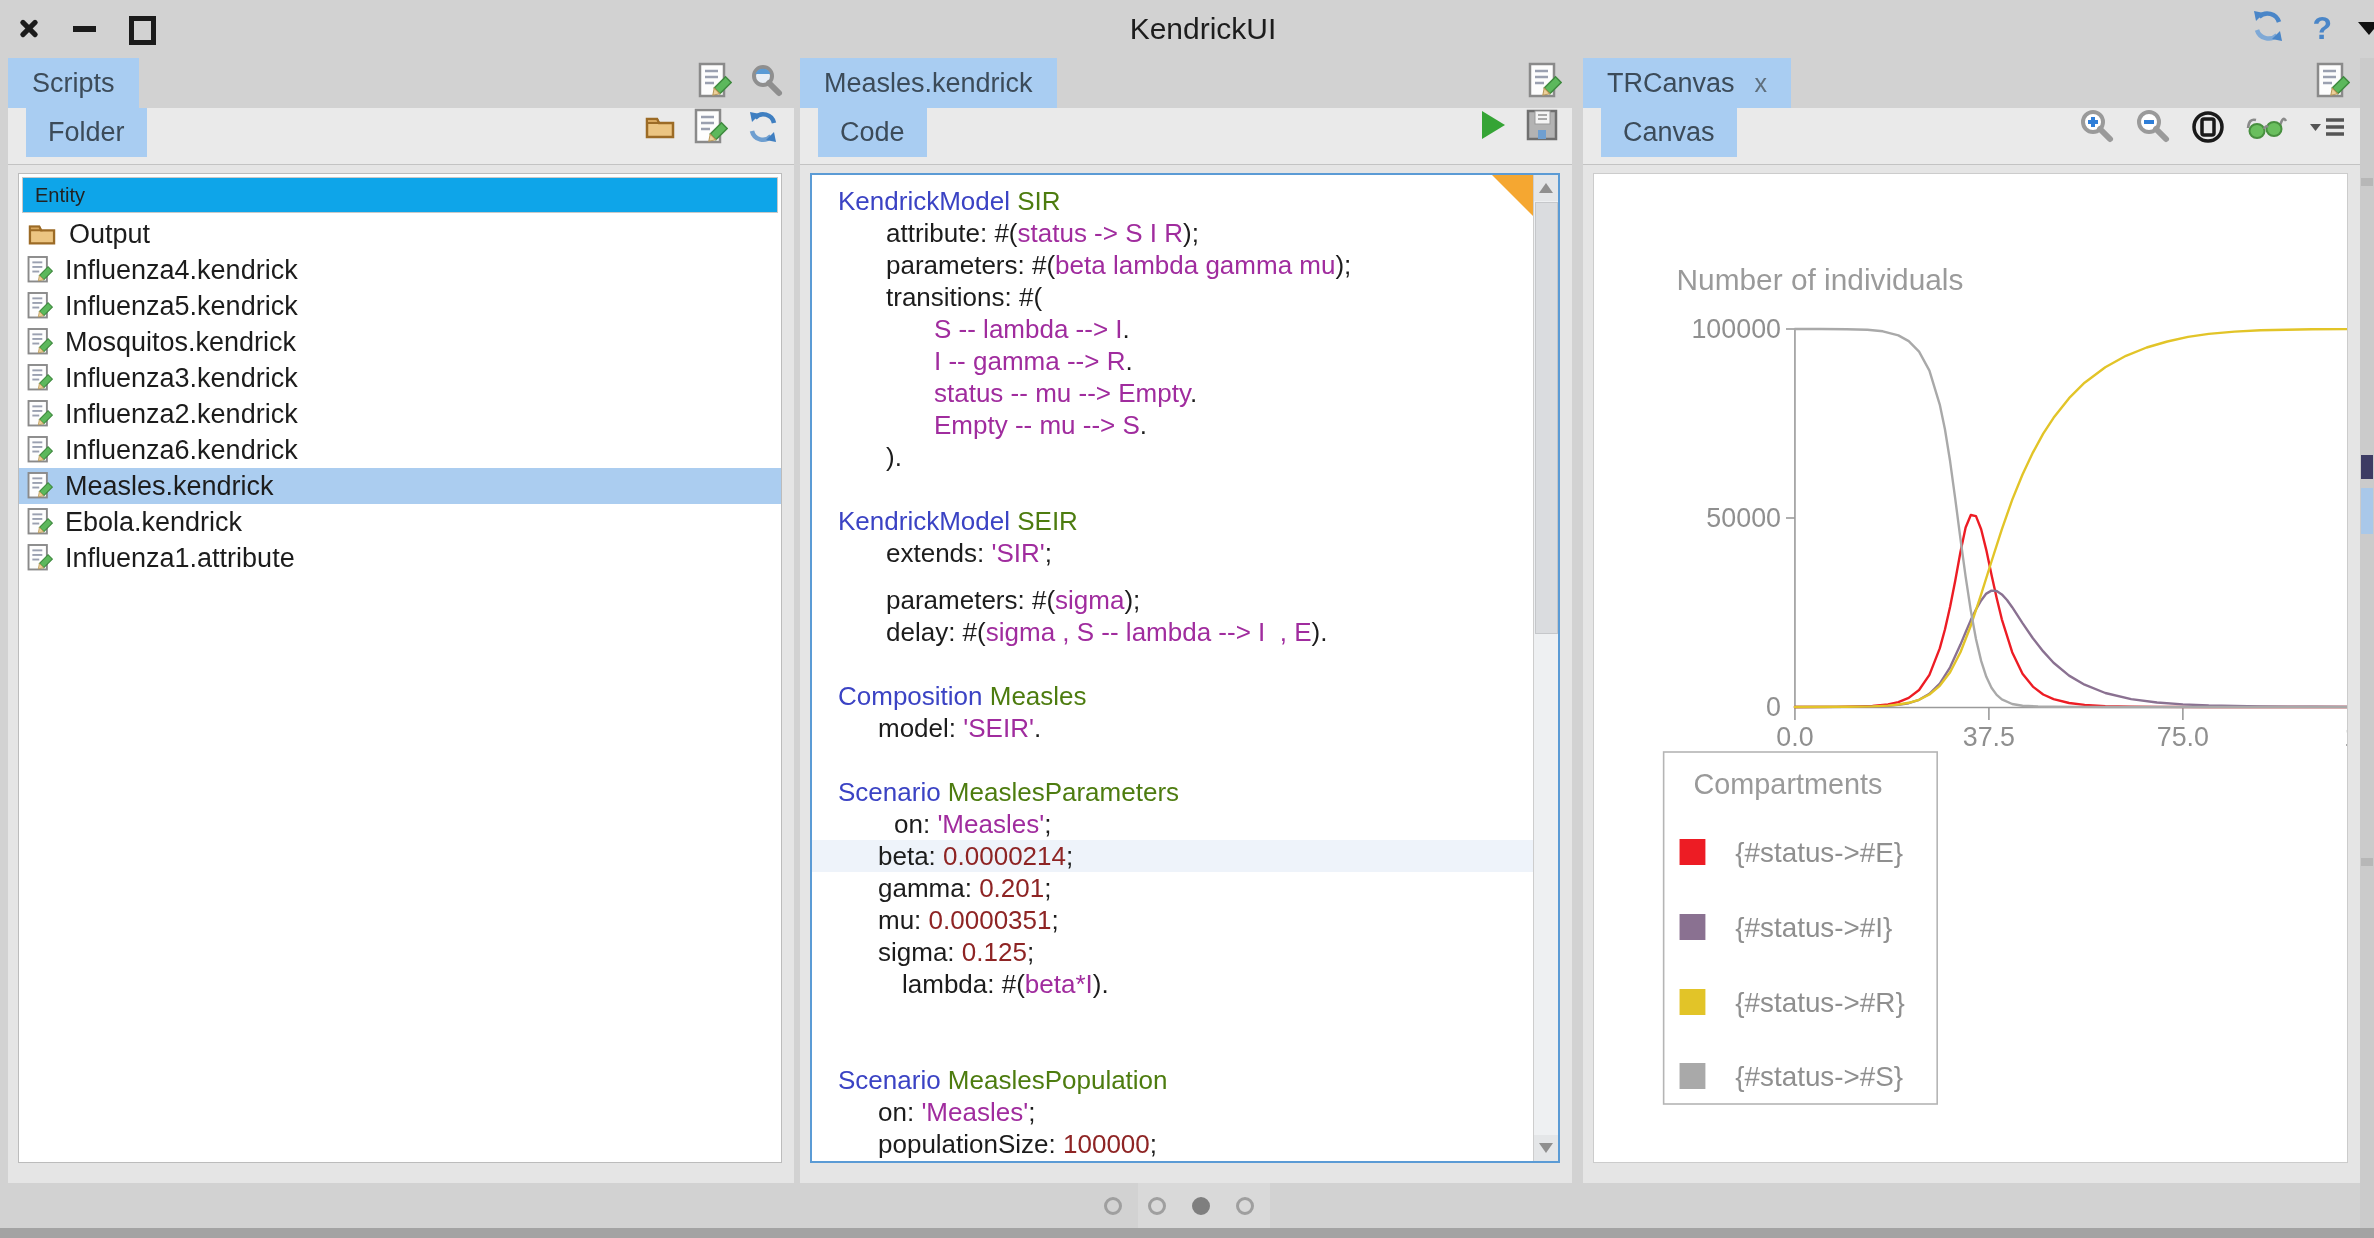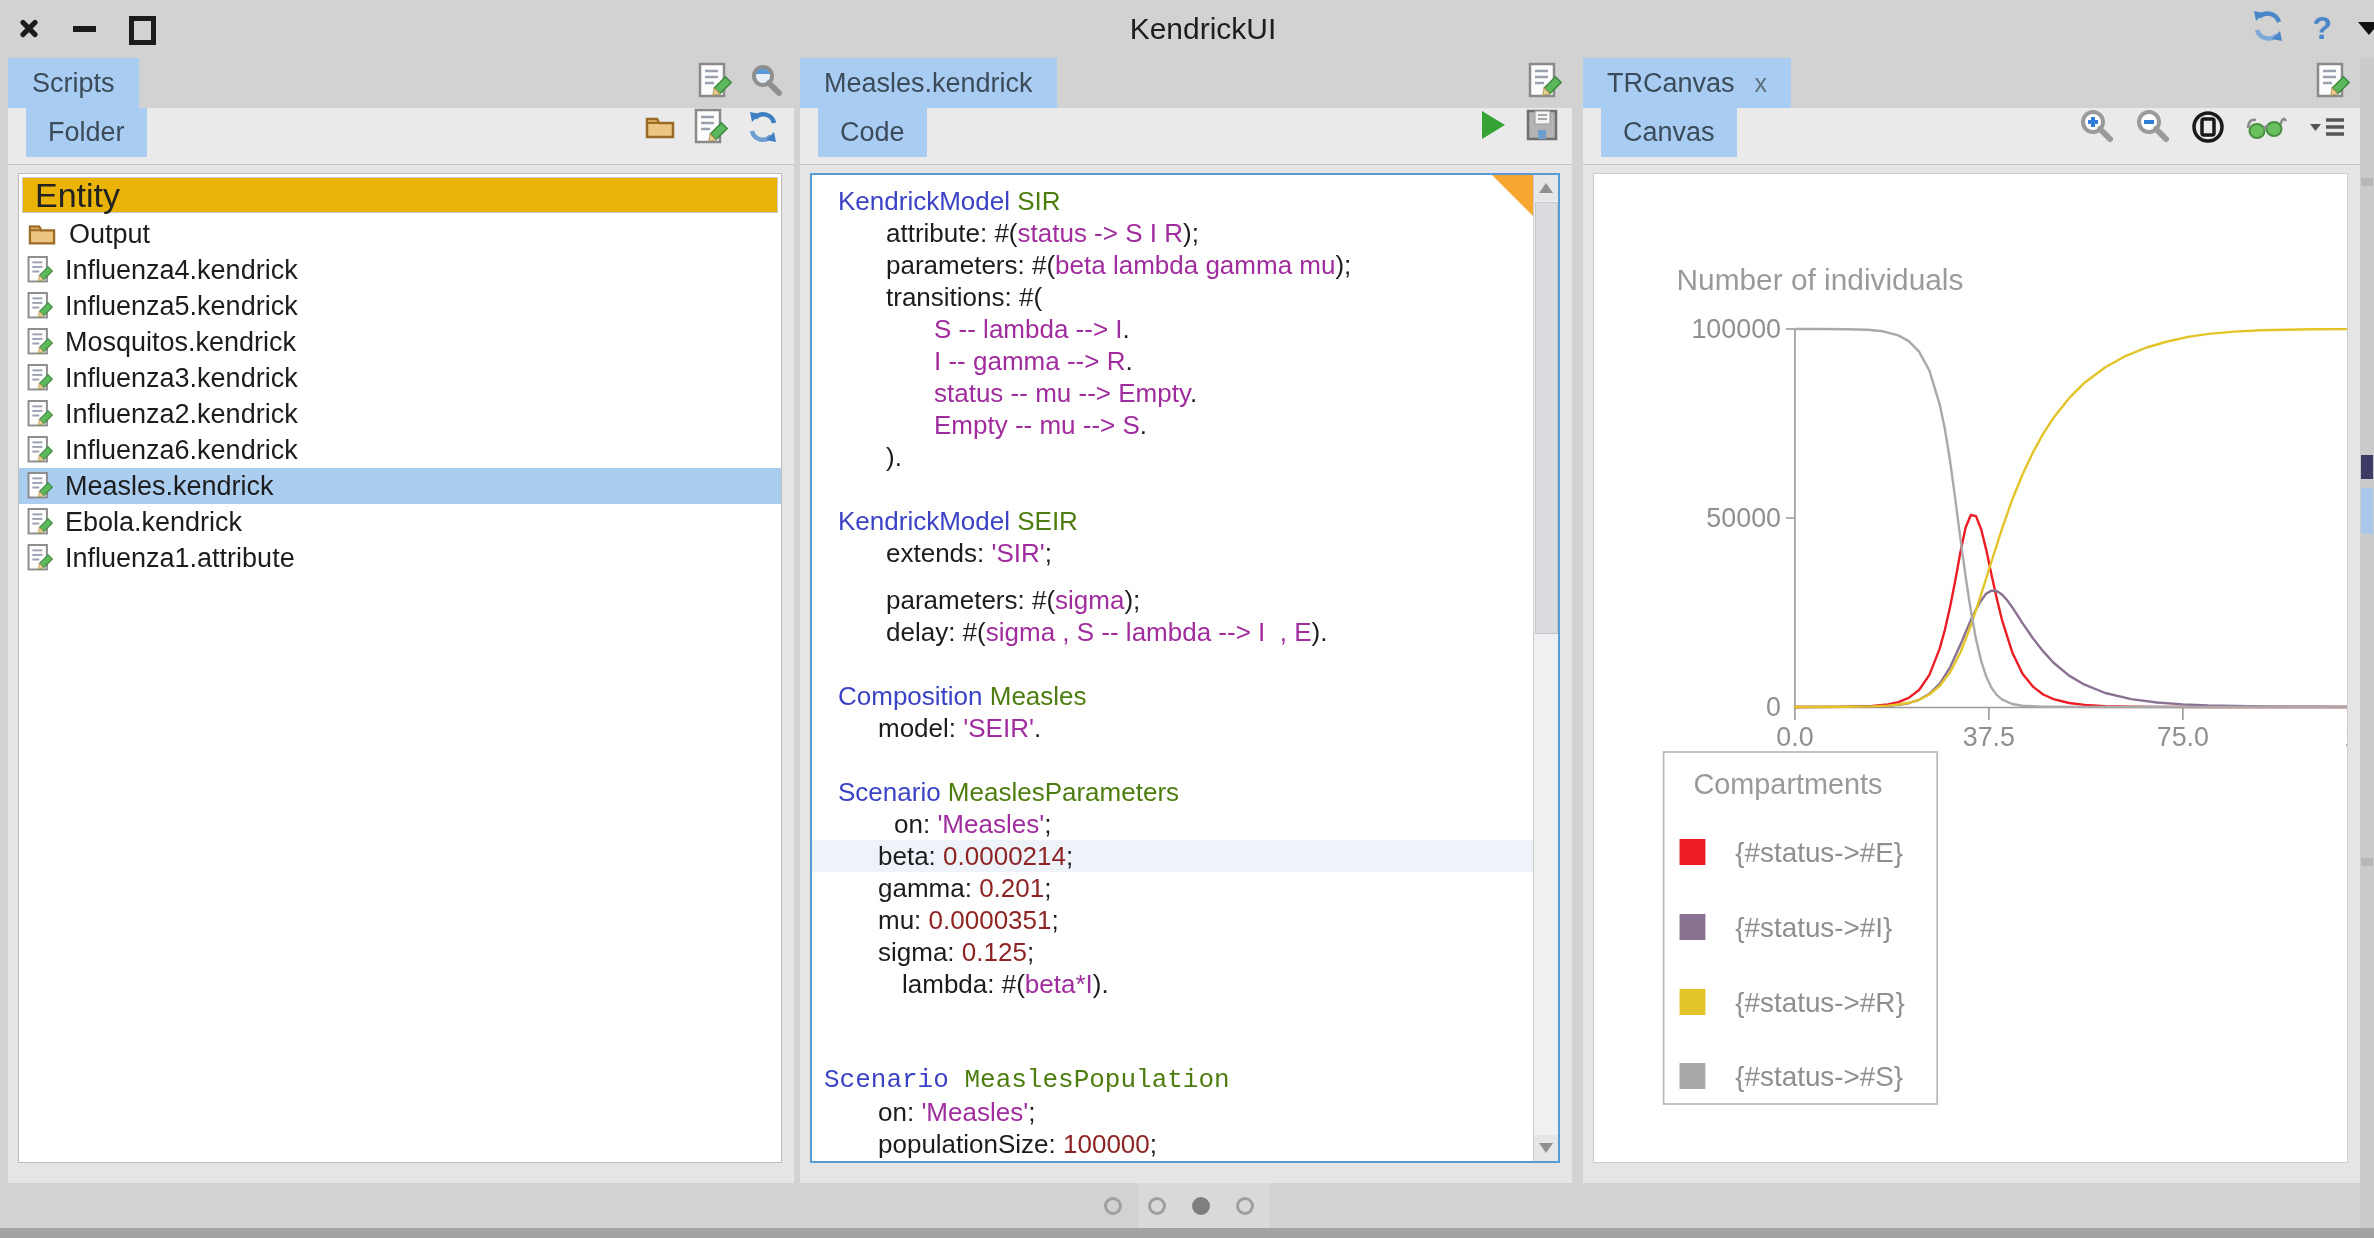--- a/index.html
+++ b/index.html
@@ -27,21 +27,21 @@
   .tab-row{height:50px;display:flex;align-items:stretch;position:relative}
   .tab{background:#a9cdf2;color:#3c4b59;font-size:27px;padding:0 24px;display:flex;align-items:center;gap:16px}
   .tab .tab-close{font-size:25px;color:#5f6f7d;padding-left:4px;cursor:default}
   .tabrow-icons{position:absolute;right:10px;bottom:4px;display:flex;gap:16px;align-items:center}
   .toolbar{height:56px;background:#eaeaea;border-bottom:1px solid #c3c3c3;display:flex;align-items:flex-start;position:relative;flex:none}
   .subtab{background:#a9cdf2;color:#3c4b59;font-size:27px;padding:9px 22px;margin-left:18px}
   .toolbar-icons{position:absolute;right:14px;display:flex;gap:18px;align-items:center}
   .pbody{flex:1;background:#e5e5e5;padding:8px 12px 20px 10px;display:flex;min-height:0}
   
   .listbox{flex:1;background:#ffffff;border:1px solid #bcbcbc;overflow:hidden;display:flex;flex-direction:column}
-  .list-header{height:34px;background:#eab308;border:1px solid #c9c9c9;margin:3px;display:flex;align-items:center;padding-left:12px;font-size:34px;color:#222;flex:none}
+  .list-header{height:34px;background:#0ea5e9;border:1px solid #c9c9c9;margin:3px;display:flex;align-items:center;padding-left:12px;font-size:20px;color:#222;flex:none}
   .rows{flex:1;overflow:hidden}
   .row{height:36px;display:flex;align-items:center;padding-left:8px;font-size:27px;gap:12px;white-space:nowrap}
   .row.selected{background:#abcdf0}
   .row .ic{flex:none;display:flex;align-items:center}
   
   .editor{flex:1;background:#fff;border:2px solid #5b9bd5;position:relative;overflow:hidden}
   .code{position:absolute;left:0;top:10px;right:24px;font-size:26px;line-height:32px}
   .cl{height:32px;white-space:pre;padding-left:26px;position:relative}
   .cl.hl{background:#eef3fa}
   .kw{color:#3b43c4}.cls{color:#4d7c0f}.pl{color:#1c1c1c}.sym{color:#a02c9e}.num{color:#8e2424}
@@ -371,21 +371,21 @@
           <div class="cl" style="padding-left: 26px;"></div>
           <div class="cl" style="padding-left: 26px;"><span class="kw">Scenario </span><span class="cls">MeaslesParameters</span></div>
           <div class="cl" style="padding-left: 82px;"><span class="pl">on: </span><span class="sym">'Measles'</span><span class="pl">;</span></div>
           <div class="cl hl" style="padding-left: 66px;"><span class="pl">beta: </span><span class="num">0.0000214</span><span class="pl">;</span></div>
           <div class="cl" style="padding-left: 66px;"><span class="pl">gamma: </span><span class="num">0.201</span><span class="pl">;</span></div>
           <div class="cl" style="padding-left: 66px;"><span class="pl">mu: </span><span class="num">0.0000351</span><span class="pl">;</span></div>
           <div class="cl" style="padding-left: 66px;"><span class="pl">sigma: </span><span class="num">0.125</span><span class="pl">;</span></div>
           <div class="cl" style="padding-left: 90px;"><span class="pl">lambda: #(</span><span class="sym">beta*I</span><span class="pl">).</span></div>
           <div class="cl" style="padding-left: 26px;"></div>
           <div class="cl" style="padding-left: 26px;"></div>
-          <div class="cl" style="padding-left: 12px; font-family: Liberation Mono, monospace;"><span class="kw">Scenario </span><span class="cls">MeaslesPopulation</span></div>
+          <div class="cl" style="padding-left: 26px;"><span class="kw">Scenario </span><span class="cls">MeaslesPopulation</span></div>
           <div class="cl" style="padding-left: 66px;"><span class="pl">on: </span><span class="sym">'Measles'</span><span class="pl">;</span></div>
           <div class="cl" style="padding-left: 66px;"><span class="pl">populationSize: </span><span class="num">100000</span><span class="pl">;</span></div>
           <div class="cl" style="padding-left: 66px;"><span class="pl">S: </span><span class="num">99999</span><span class="pl">;</span></div>
         </div>
       <div class="fold-corner"></div>
       <div class="sbar">
         <div class="sb-btn sb-up">
             <div class="tri-up"></div>
           </div>
         <div class="sb-thumb"></div>

